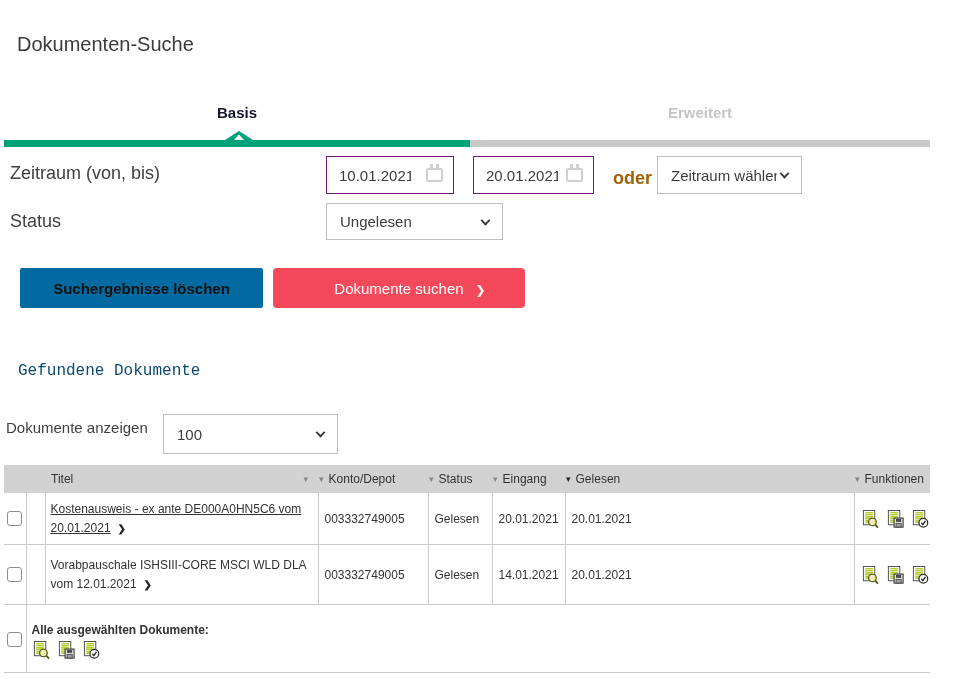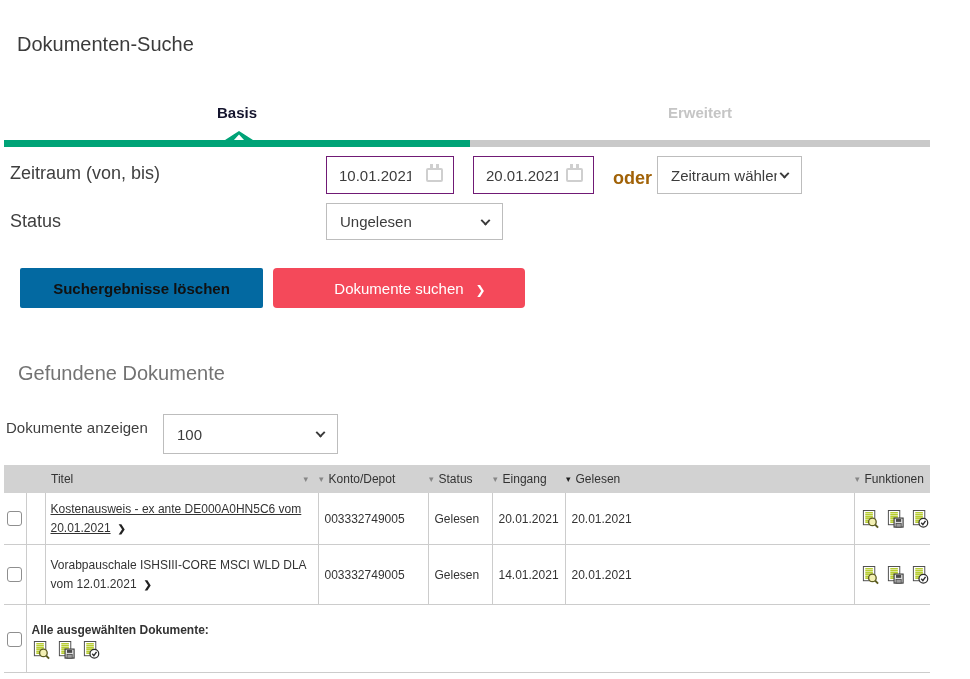--- a/index.html
+++ b/index.html
@@ -4,21 +4,21 @@
 <style>
   html,body { margin:0; padding:0; background:#fff; }
   * { box-sizing:border-box; }
   .canvas {
     position:relative; width:970px; height:679px; background:#fff;
     font-family:"Liberation Sans", sans-serif; overflow:hidden; color:#333;
   }
 
   
   .h1 { position:absolute; left:17px; top:33px; font-size:20px; font-weight:400; color:#3b3b3b; }
-  .h2 { position:absolute; left:18px; top:362px; font-size:20px; font-weight:400; color:#737373; }
+  .h2 { position:absolute; left:18px; top:362px; font-size:16px; font-weight:400; color:#0c4a6e;font-family:Liberation Mono, monospace; }
 
   
   .tab { position:absolute; top:104px; font-size:15px; font-weight:700; text-align:center; cursor:pointer; }
   .tab-basis { left:4px; width:466px; color:#15152e; }
   .tab-erweitert { left:470px; width:460px; color:#c5c5c5; }
   .tabbar { position:absolute; left:4px; top:140px; width:926px; height:7px; background:#c9c9c9; }
   .tabbar-green { position:absolute; left:0; top:0; width:466px; height:7px; background:#00a377; }
   .caret { position:absolute; left:221px; top:-9px; width:28px; height:9px; background:#00a377;
            clip-path:polygon(50% 0, 100% 100%, 68% 100%, 50% 40%, 32% 100%, 0 100%); }
 

